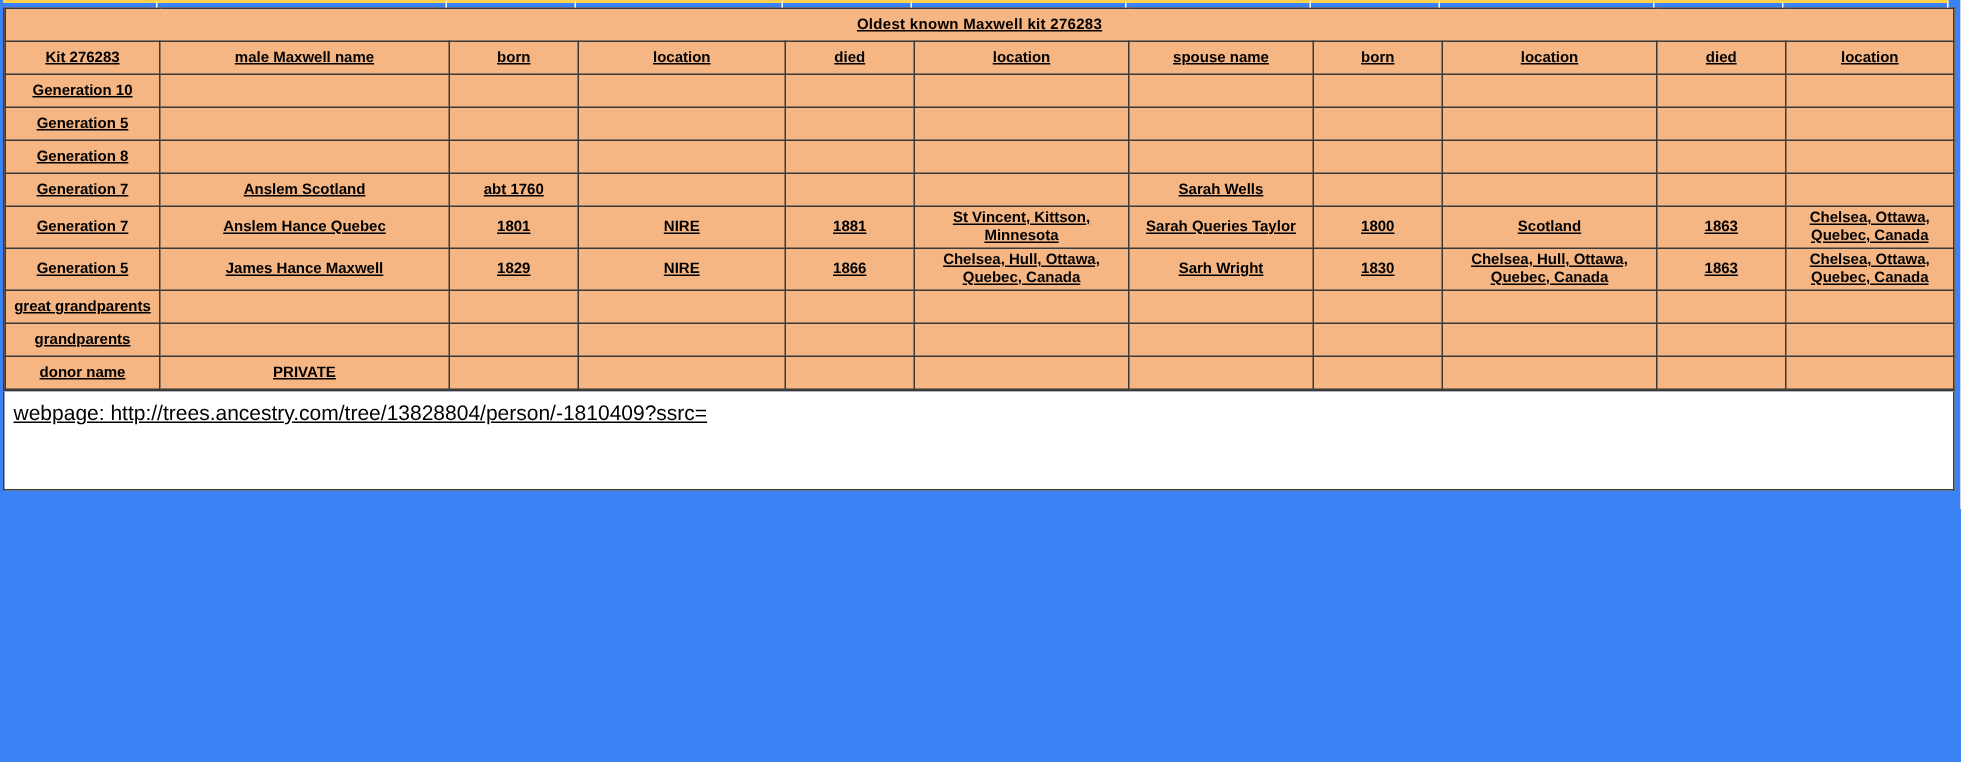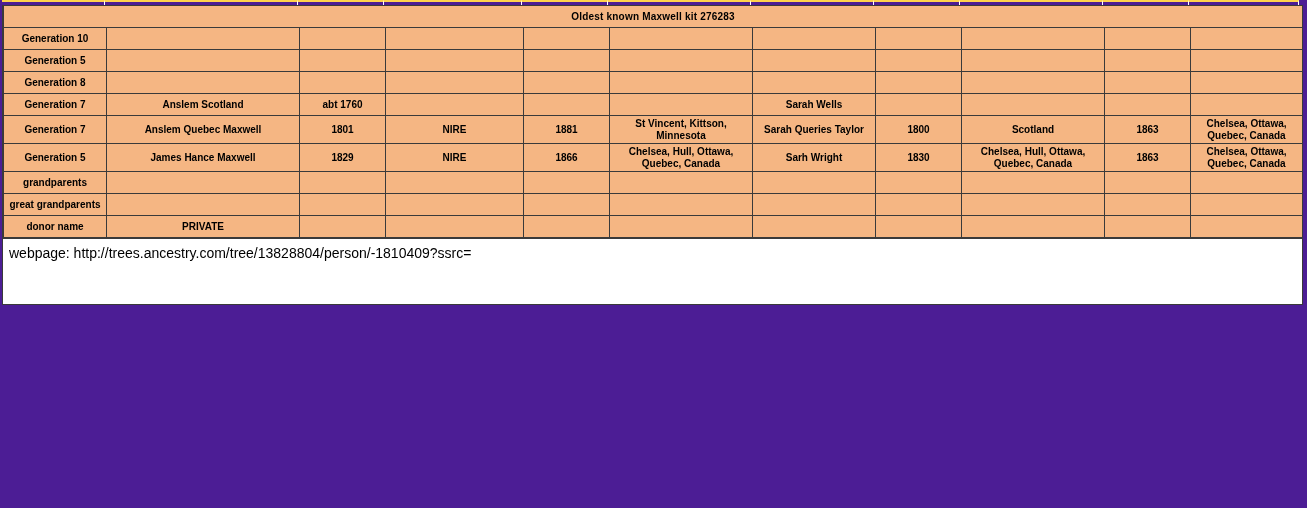--- a/index.html
+++ b/index.html
@@ -5,21 +5,22 @@
   * { box-sizing: border-box; }
   html, body {
     margin: 0; padding: 0;
     background: #ffffff;
     font-family: "Liberation Sans", sans-serif;
   }
   #page {
     width: 1307px;
     height: 508px;
     position: relative;
-    background: #4c1d95;
+    background: #3b82f6;
+    text-decoration: underline;
   }
   .top-strip {
     display: flex;
     height: 5px;
     width: 1301px;
     margin-left: 2px;
   }
   .top-strip .seg {
     border-top: 2px solid #ffd24d;
     border-right: 1px solid #ffffff;
@@ -121,20 +122,33 @@
         <col style="width:123px">
         <col style="width:86px">
         <col style="width:143px">
         <col style="width:86px">
         <col style="width:112px">
       </colgroup>
       <tbody>
         <tr>
           <td class="title-cell" colspan="11">Oldest known Maxwell kit 276283</td>
         </tr>
+        <tr>
+          <td class="colhead">Kit 276283</td>
+          <td class="colhead">male Maxwell name</td>
+          <td class="colhead">born</td>
+          <td class="colhead">location</td>
+          <td class="colhead">died</td>
+          <td class="colhead">location</td>
+          <td class="colhead">spouse name</td>
+          <td class="colhead">born</td>
+          <td class="colhead">location</td>
+          <td class="colhead">died</td>
+          <td class="colhead">location</td>
+        </tr>
 
         <tr>
           <td class="rowlabel tall">Generation 10</td>
           <td class="blank tall"></td>
           <td class="blank tall"></td>
           <td class="blank tall"></td>
           <td class="blank tall"></td>
           <td class="blank tall"></td>
           <td class="blank tall"></td>
           <td class="blank tall"></td>
@@ -180,21 +194,21 @@
           <td class="tall"></td>
           <td class="tall">Sarah Wells</td>
           <td class="tall"></td>
           <td class="tall"></td>
           <td class="tall"></td>
           <td class="tall"></td>
         </tr>
 
         <tr>
           <td class="rowlabel tall">Generation 7</td>
-          <td class="tall">Anslem Quebec Maxwell</td>
+          <td class="tall">Anslem Hance Quebec</td>
           <td class="tall">1801</td>
           <td class="tall">NIRE</td>
           <td class="tall">1881</td>
           <td class="tall">St Vincent, Kittson, Minnesota</td>
           <td class="tall">Sarah Queries Taylor</td>
           <td class="tall">1800</td>
           <td class="tall">Scotland</td>
           <td class="tall">1863</td>
           <td class="tall">Chelsea, Ottawa, Quebec, Canada</td>
         </tr>
@@ -207,35 +221,35 @@
           <td class="tall">1866</td>
           <td class="tall">Chelsea, Hull, Ottawa, Quebec,  Canada</td>
           <td class="tall">Sarh Wright</td>
           <td class="tall">1830</td>
           <td class="tall">Chelsea, Hull, Ottawa, Quebec, Canada</td>
           <td class="tall">1863</td>
           <td class="tall">Chelsea, Ottawa, Quebec, Canada</td>
         </tr>
 
         <tr>
+          <td class="rowlabel tall">great grandparents</td>
+          <td class="blank tall"></td>
+          <td class="blank tall"></td>
+          <td class="blank tall"></td>
+          <td class="blank tall"></td>
+          <td class="blank tall"></td>
+          <td class="blank tall"></td>
+          <td class="blank tall"></td>
+          <td class="blank tall"></td>
+          <td class="blank tall"></td>
+          <td class="blank tall"></td>
+        </tr>
+
+        <tr>
           <td class="rowlabel tall">grandparents</td>
-          <td class="blank tall"></td>
-          <td class="blank tall"></td>
-          <td class="blank tall"></td>
-          <td class="blank tall"></td>
-          <td class="blank tall"></td>
-          <td class="blank tall"></td>
-          <td class="blank tall"></td>
-          <td class="blank tall"></td>
-          <td class="blank tall"></td>
-          <td class="blank tall"></td>
-        </tr>
-
-        <tr>
-          <td class="rowlabel tall">great grandparents</td>
           <td class="blank tall"></td>
           <td class="blank tall"></td>
           <td class="blank tall"></td>
           <td class="blank tall"></td>
           <td class="blank tall"></td>
           <td class="blank tall"></td>
           <td class="blank tall"></td>
           <td class="blank tall"></td>
           <td class="blank tall"></td>
           <td class="blank tall"></td>

